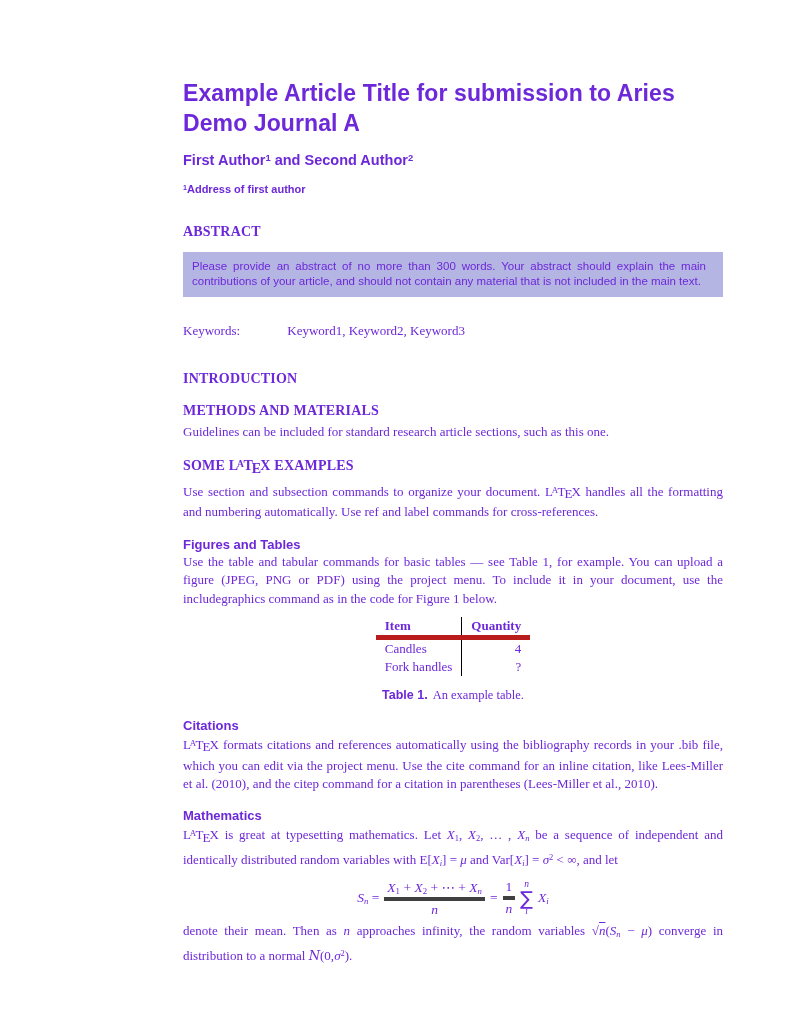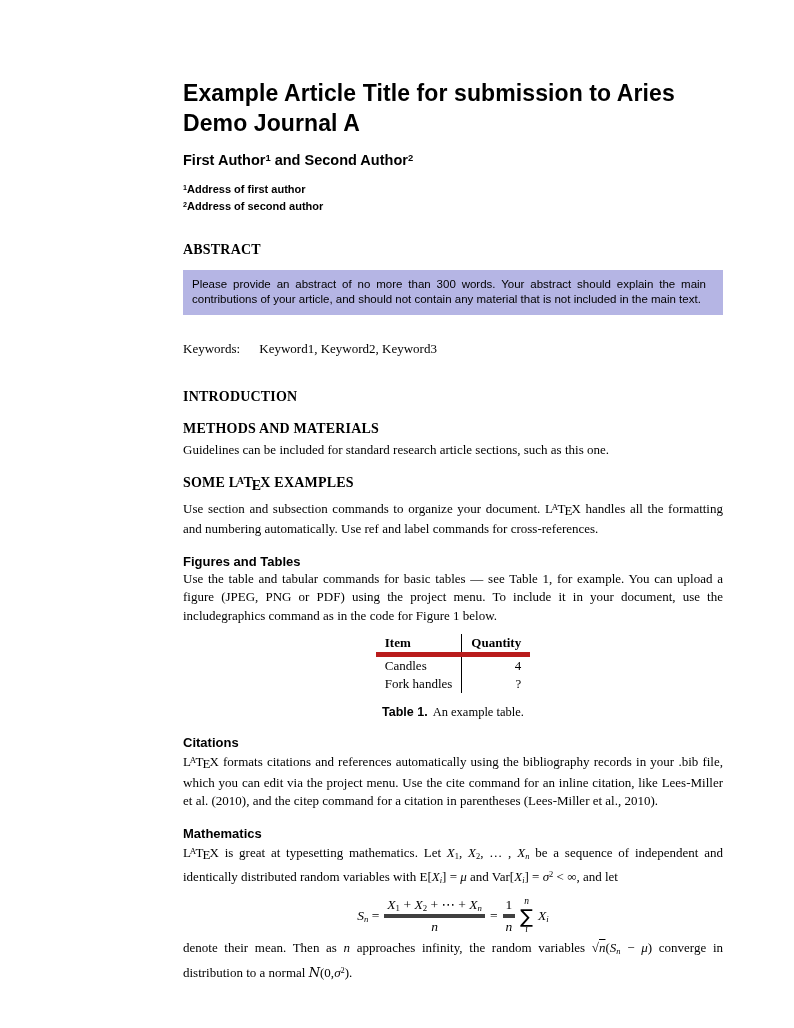--- a/index.html
+++ b/index.html
@@ -3,21 +3,21 @@
 <meta charset="utf-8">
 <style>
   * { margin:0; padding:0; box-sizing:border-box; }
   html,body { background:#ffffff; }
   .page {
     position:relative;
     width:794px; height:1028px;
     background:#ffffff;
     overflow:hidden;
     font-family:"Liberation Serif", serif;
-    color:#000000;
+    color:#6d28d9;
   }
   .content {
     position:absolute;
     left:183px; top:78px;
     width:540px;
   }
   h1.title {
     font-family:"Liberation Sans", sans-serif;
     font-weight:bold;
     font-size:23px;
@@ -51,21 +51,21 @@
     padding:7px 17px 8px 9px;
     font-family:"Liberation Sans", sans-serif;
     font-size:11.5px;
     line-height:15px;
     text-align:justify;
   }
   .keywords {
     margin-top:26px;
     font-size:13px;
   }
-  .kw-label { margin-right:16px;font-family:Liberation Serif, serif; }
+  .kw-label { margin-right:44px;font-family:Liberation Serif, serif; }
   p.body {
     margin-top:4px;
     font-size:13px;
     line-height:18.4px;
     text-align:justify;
   }
   h3.subsec {
     margin-top:15px;
     font-family:"Liberation Sans", sans-serif;
     font-weight:bold;
@@ -123,21 +123,20 @@
 <body>
 
 <div class="page">
   <div class="content">
 
     <h1 class="title">Example Article Title for submission to Aries Demo Journal A</h1>
 
     <div class="authors"><span>First Author</span><span class="k-sup">1</span><span> and Second Author</span><span class="k-sup">2</span></div>
 
     <div class="affil first"><span class="k-sup">1</span><span>Address of first author</span></div>
-    <div class="affil"><span class="k-sup">2</span><span>Address of second author</span></div>
 
     <h2 class="sec">ABSTRACT</h2>
 
     <div class="abstract-box" style="background: rgb(181, 181, 228);">
       <span>Please provide an abstract of no more than 300 words. Your abstract should explain the main contributions of your article, and should not contain any material that is not included in the main text.</span>
     </div>
 
     <div class="keywords">
       <span class="kw-label">Keywords:</span>
       <span>Keyword1, Keyword2, Keyword3</span>

